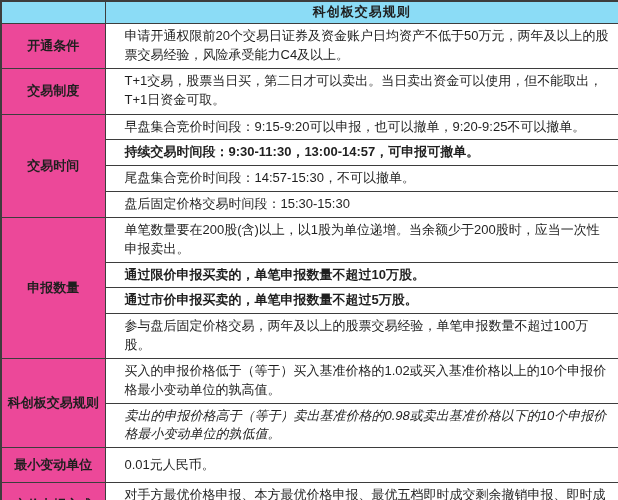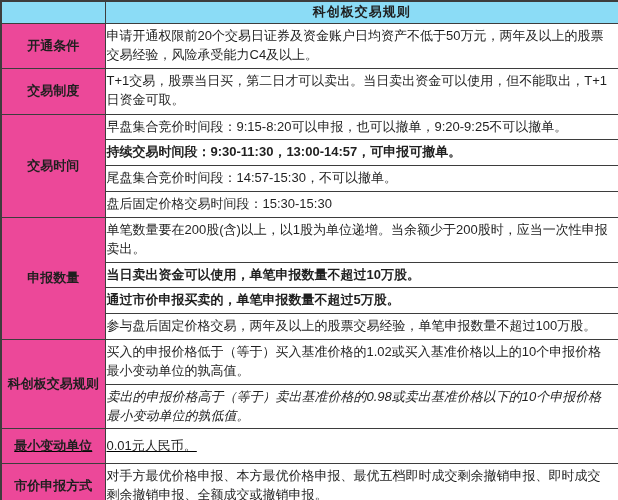--- a/index.html
+++ b/index.html
@@ -48,36 +48,36 @@
     font-weight: bold;
     text-align: center;
     vertical-align: middle;
     background: #ec4899;
     padding: 2px 3px;
     border-right: 2px solid #3d3d3d;
   }
   td.content-cell {
     text-align: left;
     vertical-align: middle;
-    padding: 3px 8px 3px 1px;
+    padding: 3px 8px 3px 19px;
     line-height: 1.45;
     background: #ffffff;
     font-size: 12.5px;
   }
   
   tr.h22 { height: 22px; }
   tr.h45 { height: 45px; }
   tr.h46 { height: 46px; margin-top: 38px; }
   tr.h24 { height: 24px; }
   tr.h23 { height: 23px; font-weight: bold; }
   tr.h25 { height: 25px; }
   tr.h28 { height: 28px; }
   tr.h41 { height: 41px; }
   tr.h38 { height: 38px; font-style: italic; }
-  tr.h35 { height: 35px; text-decoration: underline; }
+  tr.h35 { height: 35px; }
   tr.h42 { height: 42px; }
 </style>
 </head>
 <body>
 
 <div class="page">
   <table class="rules">
     <colgroup>
       <col class="c-label">
       <col class="c-content">
@@ -94,38 +94,38 @@
       <td class="content-cell">申请开通权限前20个交易日证券及资金账户日均资产不低于50万元，两年及以上的股票交易经验，风险承受能力C4及以上。</td>
     </tr>
 
     <tr class="h46">
       <td class="label-cell">交易制度</td>
       <td class="content-cell">T+1交易，股票当日买，第二日才可以卖出。当日卖出资金可以使用，但不能取出，T+1日资金可取。</td>
     </tr>
 
     <tr class="h24">
       <td class="label-cell" rowspan="4">交易时间</td>
-      <td class="content-cell">早盘集合竞价时间段：9:15-8:20可以申报，也可以撤单，9:20-9:25不可以撤单。</td>
+      <td class="content-cell">早盘集合竞价时间段：9:15-9:20可以申报，也可以撤单，9:20-9:25不可以撤单。</td>
     </tr>
     <tr class="h23">
       <td class="content-cell">持续交易时间段：9:30-11:30，13:00-14:57，可申报可撤单。</td>
     </tr>
     <tr class="h24">
       <td class="content-cell">尾盘集合竞价时间段：14:57-15:30，不可以撤单。</td>
     </tr>
     <tr class="h25">
       <td class="content-cell">盘后固定价格交易时间段：15:30-15:30</td>
     </tr>
 
     <tr class="h28">
       <td class="label-cell" rowspan="4">申报数量</td>
       <td class="content-cell">单笔数量要在200股(含)以上，以1股为单位递增。当余额少于200股时，应当一次性申报卖出。</td>
     </tr>
     <tr class="h23">
-      <td class="content-cell">当日卖出资金可以使用，单笔申报数量不超过10万股。</td>
+      <td class="content-cell">通过限价申报买卖的，单笔申报数量不超过10万股。</td>
     </tr>
     <tr class="h23">
       <td class="content-cell">通过市价申报买卖的，单笔申报数量不超过5万股。</td>
     </tr>
     <tr class="h24">
       <td class="content-cell">参与盘后固定价格交易，两年及以上的股票交易经验，单笔申报数量不超过100万股。</td>
     </tr>
 
     <tr class="h41">
       <td class="label-cell" rowspan="2">科创板交易规则</td>

